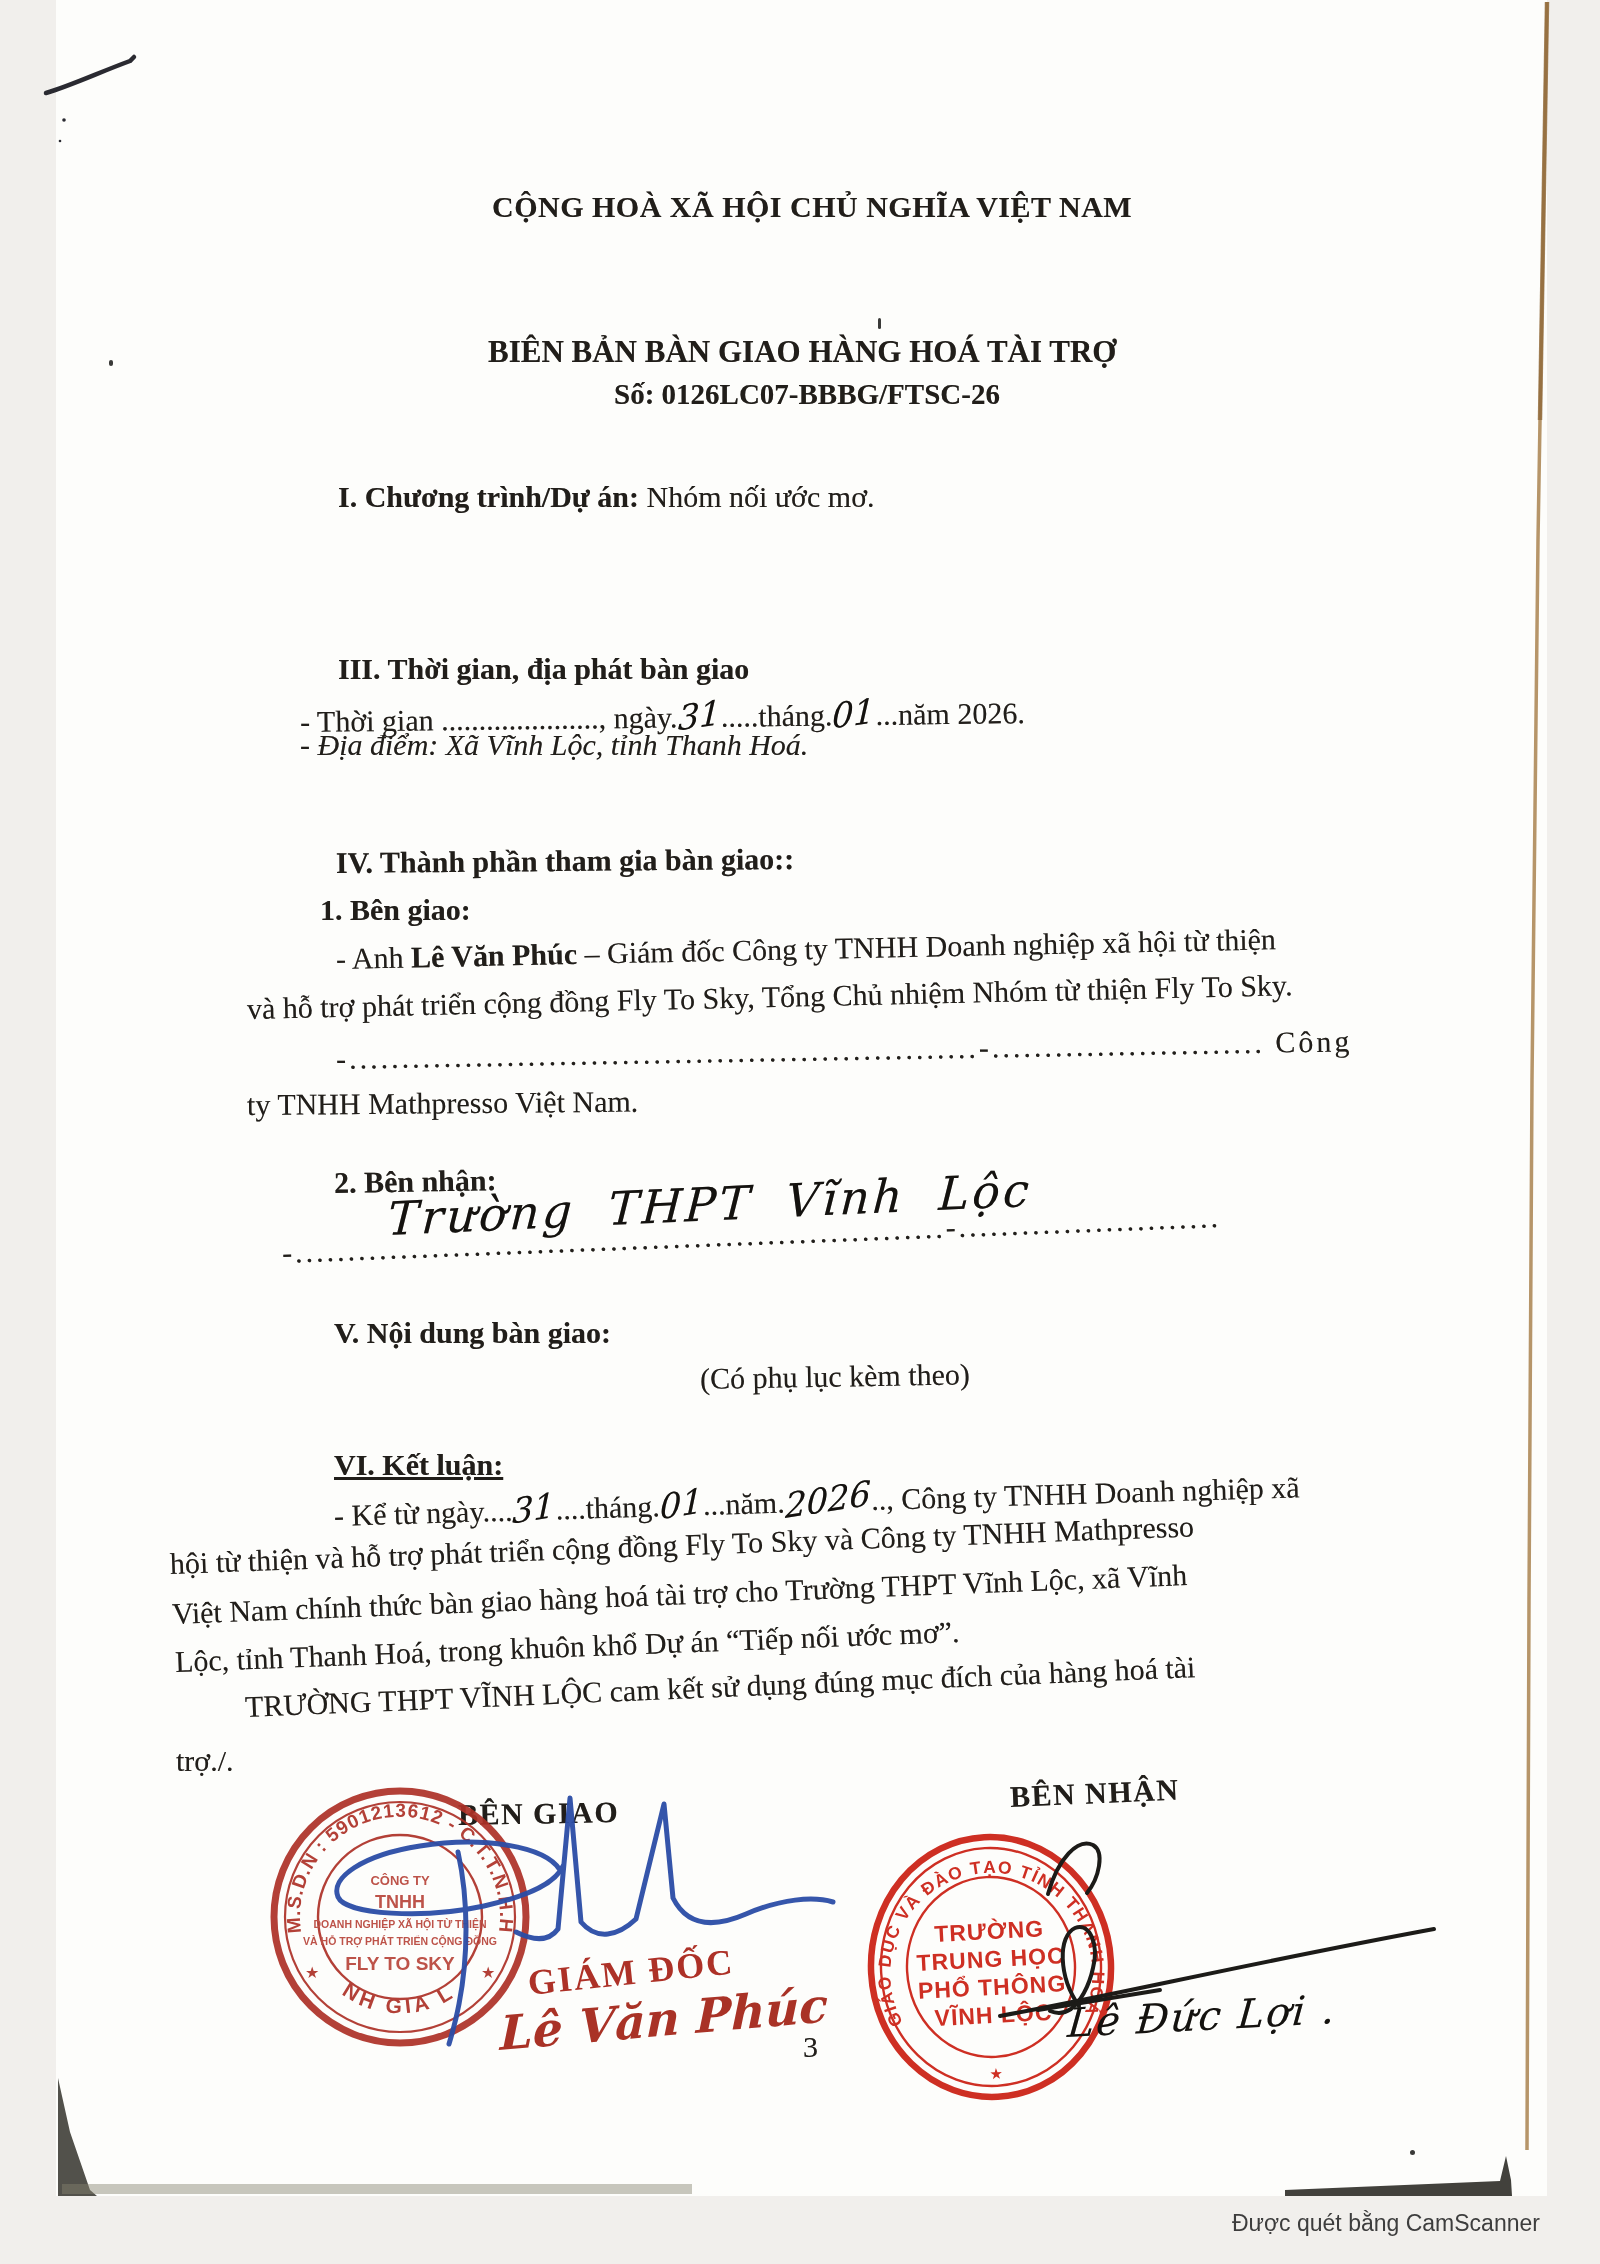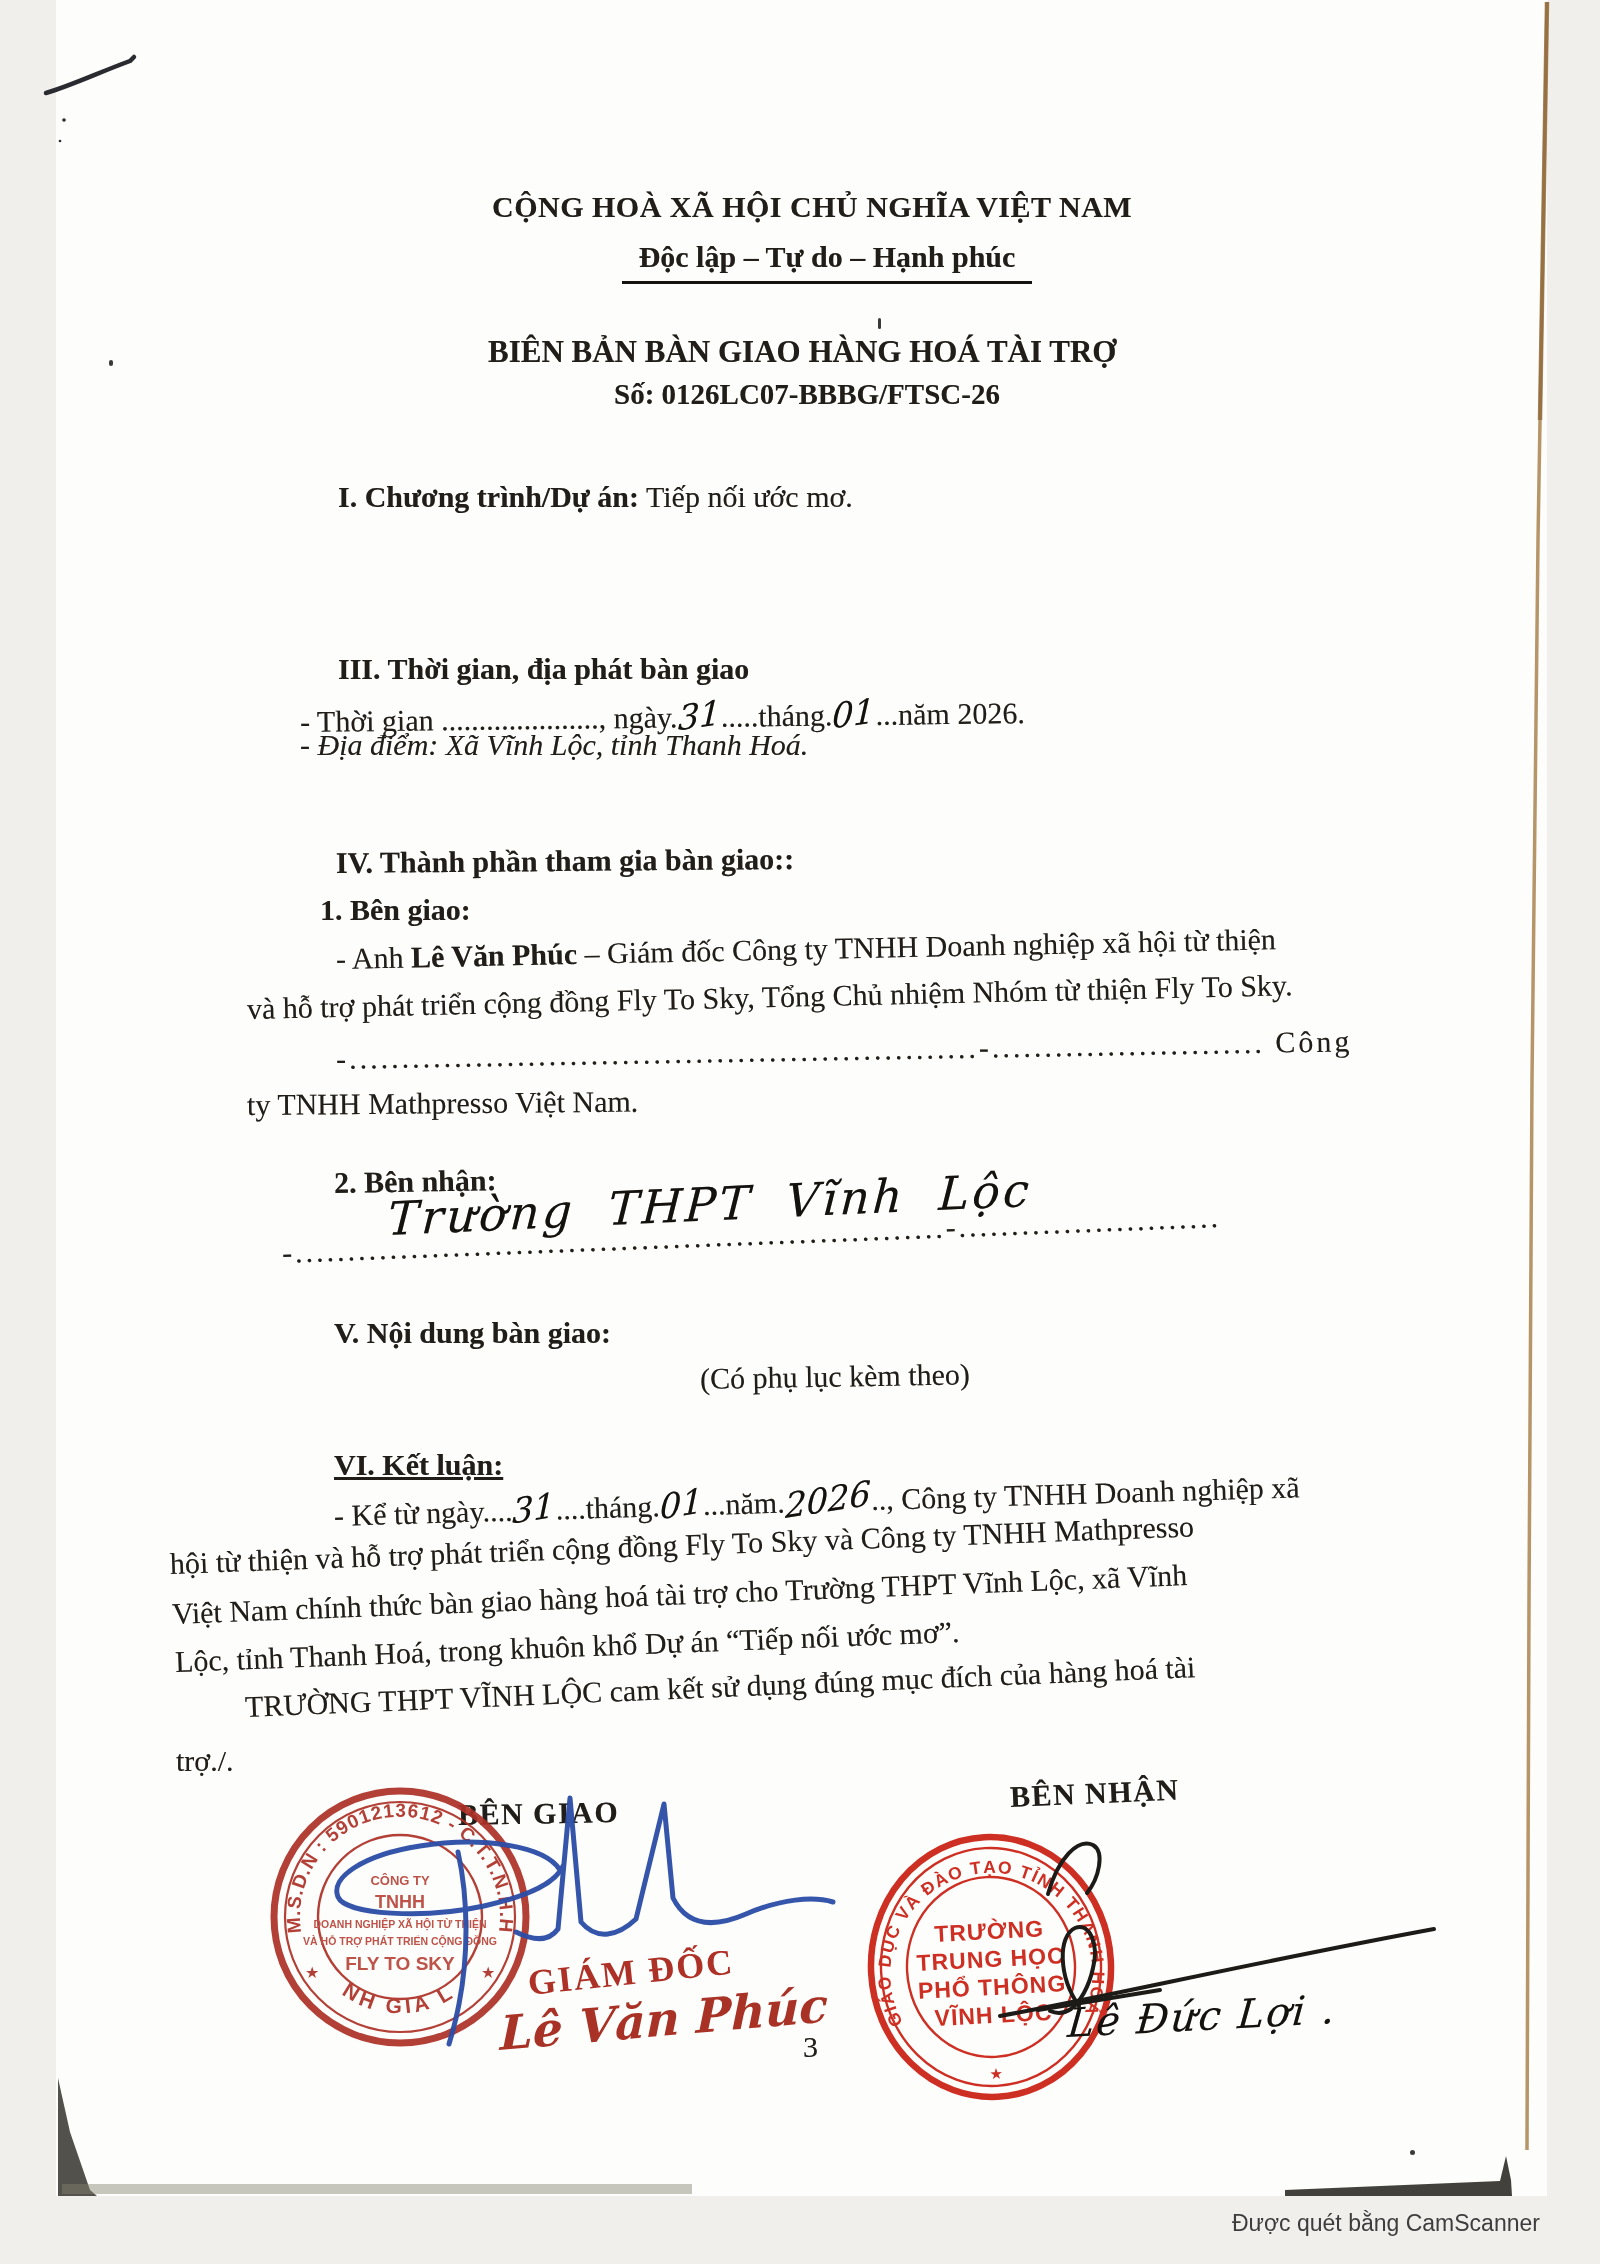--- a/index.html
+++ b/index.html
@@ -15,25 +15,24 @@
   svg{position:absolute;overflow:visible;}
   .stampTxt{font-family:"Liberation Sans",sans-serif;font-weight:bold;}
 </style>
 </head>
 <body>
 
 <div id="canvas">
   <div id="sheet"></div>
 
   <div class="line b ctr" style="left:492px;top:190px;width:592px;letter-spacing:.5px;">CỘNG HOÀ XÃ HỘI CHỦ NGHĨA VIỆT NAM</div>
-  <div class="line b ctr" style="left:622px;top:240px;width:386px;border-bottom:3px solid #15130f;padding:0 12px 7px 12px;">Độc lập – Tự do – Hạnh phúc</div>
   <div class="line b ctr" style="left:488px;top:334px;width:614px;font-size:31px;">BIÊN BẢN BÀN GIAO HÀNG HOÁ TÀI TRỢ</div>
   <div class="line b ctr" style="left:614px;top:378px;width:366px;font-size:29px;">Số: 0126LC07-BBBG/FTSC-26</div>
 
-  <div class="line" style="left:338px;top:480px;"><span class="b">I. Chương trình/Dự án:</span><span> Tiếp nối ước mơ.</span></div>
+  <div class="line" style="left:338px;top:480px;"><span class="b">I. Chương trình/Dự án:</span><span> Nhóm nối ước mơ.</span></div>
 
   <div class="line b" style="left:338px;top:652px;">III. Thời gian, địa phát bàn giao</div>
   <div class="line" style="left:300px;top:700px;transform:rotate(-.7deg);"><span>- Thời gian ....................., ngày.</span><span class="hwnum">31</span><span>.....tháng.</span><span class="hwnum">01</span><span>...năm 2026.</span></div>
   <div class="line" style="left:300px;top:728px;font-style:italic;">- Địa điểm: Xã Vĩnh Lộc, tỉnh Thanh Hoá.</div>
 
   <div class="line b" style="left:336px;top:846px;transform:rotate(-.5deg);">IV. Thành phần tham gia bàn giao::</div>
   <div class="line b" style="left:320px;top:893px;">1. Bên giao:</div>
   <div class="line" style="left:336px;top:942px;transform:rotate(-1.2deg);"><span>- Anh </span><span class="b">Lê Văn Phúc</span><span> – Giám đốc Công ty TNHH Doanh nghiệp xã hội từ thiện</span></div>
   <div class="line" style="left:247px;top:992px;transform:rotate(-1.3deg);">và hỗ trợ phát triển cộng đồng Fly To Sky, Tổng Chủ nhiệm Nhóm từ thiện Fly To Sky.</div>
   <div class="line dots" style="left:336px;top:1042px;transform:rotate(-1deg);">-............................................................-.......................... Công</div>

